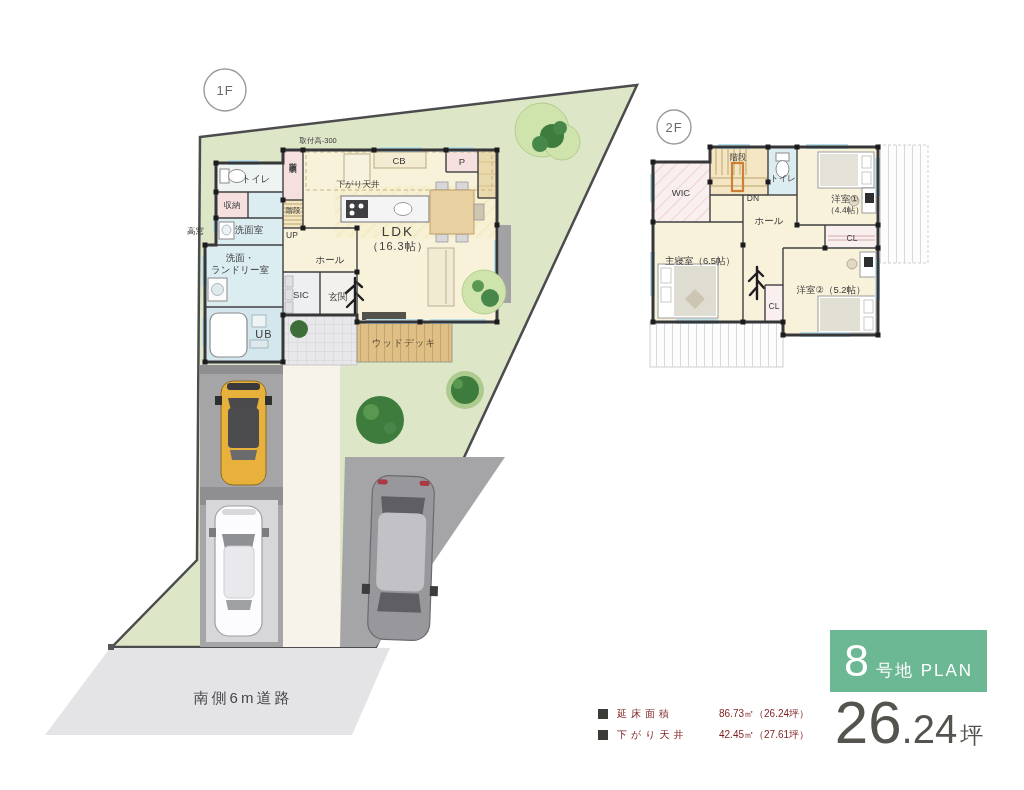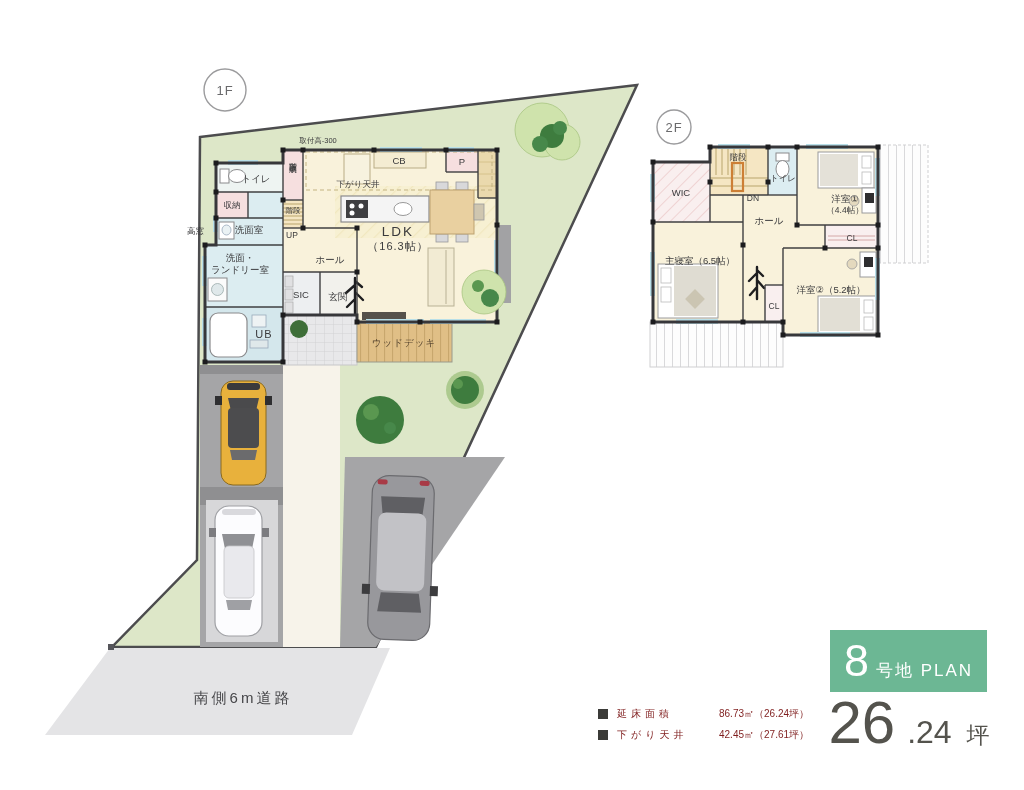--- a/index.html
+++ b/index.html
@@ -20,23 +20,23 @@
   .info-rows{position:absolute;left:598px;top:703px;width:235px;font-size:10px;color:#7f1d1d;}
   .irow{display:flex;align-items:center;height:21px;}
   .ibullet{width:10px;height:10px;background:#3b3b38;margin-right:9px;flex:0 0 auto;}
   .ilabel{letter-spacing:4px;width:96px;white-space:nowrap;}
   .ival{margin-left:6px;white-space:nowrap;}
   .plan-badge{position:absolute;left:830px;top:630px;width:157px;height:62px;color:#ffffff;
               display:flex;align-items:baseline;justify-content:center;gap:7px;}
   .pnum{font-size:45px;line-height:62px;font-weight:400;}
   .psuf{font-size:17px;letter-spacing:2px;}
   .tsubo{position:absolute;left:822px;top:686px;width:174px;display:flex;align-items:baseline;
-         justify-content:center;color:#54534d;gap:12px;}
+         justify-content:center;color:#54534d;}
   .tsubo-int{font-size:60px;line-height:74px;}
-  .tsubo-frac{font-size:32px;}
+  .tsubo-frac{font-size:40px;}
   .tsubo-unit{font-size:23px;margin-left:3px;}
 </style>
 </head>
 <body>
 
 <div id="stage">
 
 <svg width="1024" height="790" viewBox="0 0 1024 790">
   <defs>
     <pattern id="hatchY" width="9" height="9" patternUnits="userSpaceOnUse" patternTransform="rotate(45)">

